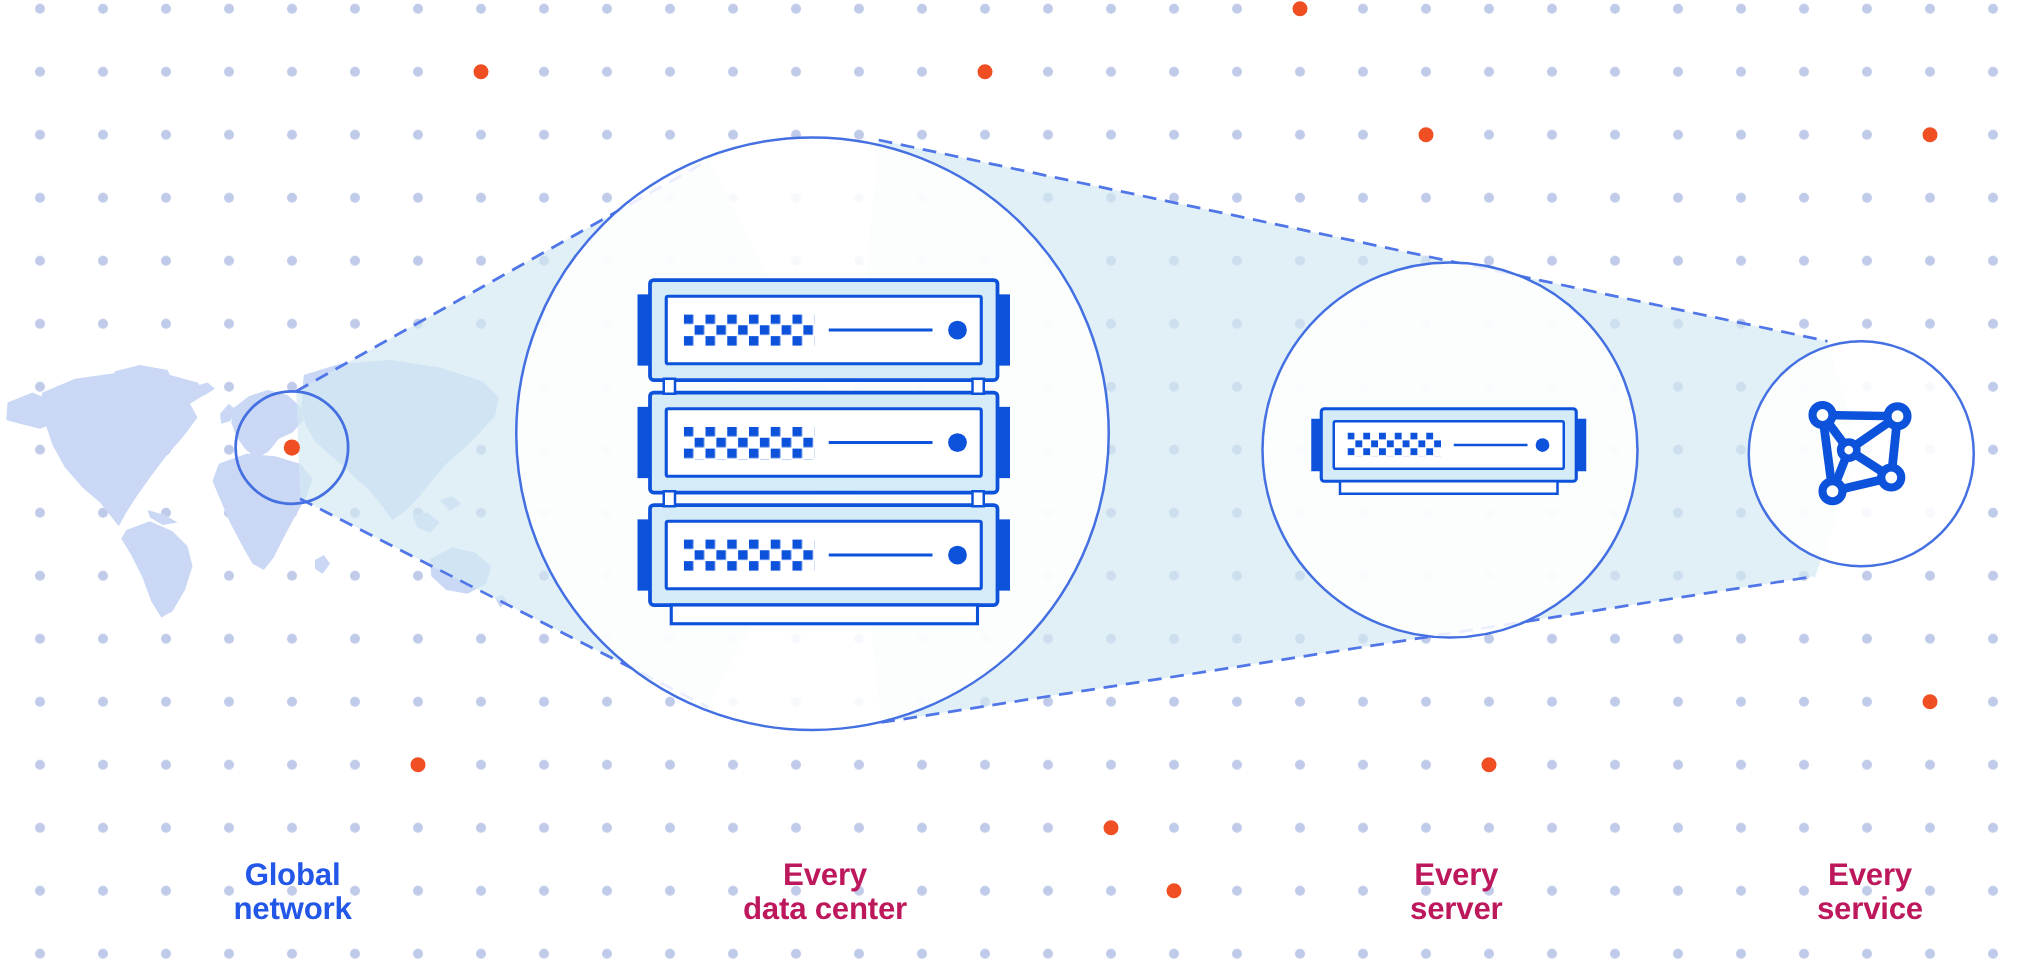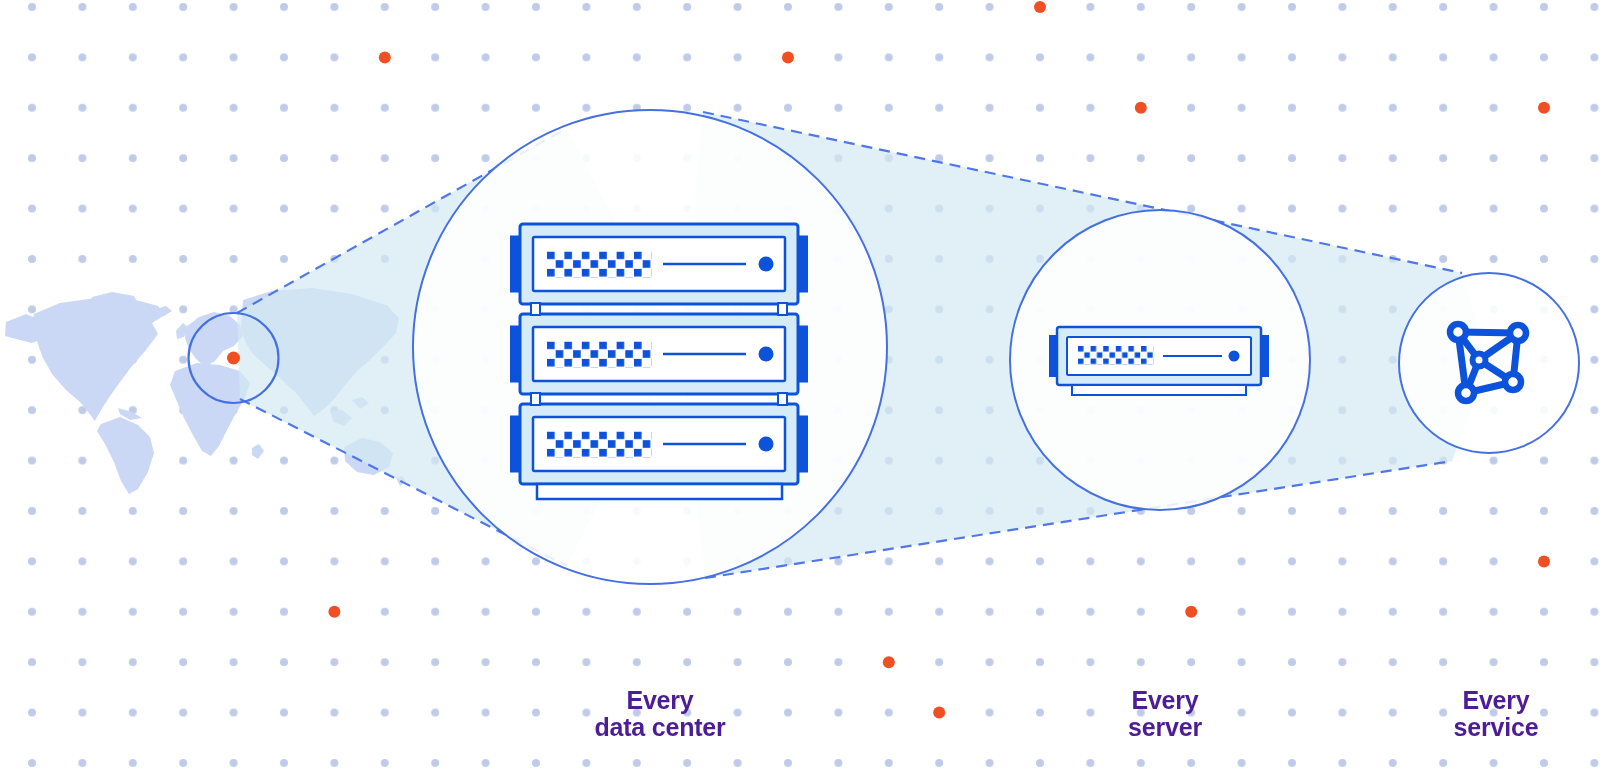--- a/index.html
+++ b/index.html
@@ -1,20 +1,20 @@
 <!DOCTYPE html>
 <html><head>
 <meta charset="utf-8">
 <style>
   html,body{margin:0;padding:0;background:#fff;}
   #stage{position:relative;width:1620px;height:782px;background:#ffffff;overflow:hidden;
          font-family:"Liberation Sans",sans-serif;}
   #scene{position:absolute;left:0;top:0;}
   .caption{position:absolute;width:220px;text-align:center;white-space:pre-line;
-           font:700 25px/27px "Liberation Sans",sans-serif;color:#4c1d95;letter-spacing:-0.2px;}
+           font:700 25px/27px "Liberation Sans",sans-serif;color:#be185d;letter-spacing:-0.2px;}
   .caption.blue{color:#2257e7;}
   #cap-global{left:124px;top:687px;}
   #cap-datacenter{left:550px;top:687px;}
   #cap-server{left:1055px;top:687px;}
   #cap-service{left:1386px;top:687px;}
 </style>
 </head>
 <body>
 
 <div id="stage">
@@ -131,19 +131,21 @@
         <circle cx="1544" cy="107.8" r="6" fill="#f04f23"></circle>
         <circle cx="1544" cy="561.4" r="6" fill="#f04f23"></circle>
         <circle cx="1191.2" cy="611.8" r="6" fill="#f04f23"></circle>
         <circle cx="334.4" cy="611.8" r="6" fill="#f04f23"></circle>
         <circle cx="888.8" cy="662.1999999999999" r="6" fill="#f04f23"></circle>
         <circle cx="939.1999999999999" cy="712.6" r="6" fill="#f04f23"></circle>
       </g>
     <circle id="map-marker" fill="#f04f23" cx="233.5" cy="358" r="6.5"></circle>
   </svg>
 
+  <div id="cap-global" class="caption blue">Global
+network</div>
   <div id="cap-datacenter" class="caption">Every
 data center</div>
   <div id="cap-server" class="caption">Every
 server</div>
   <div id="cap-service" class="caption">Every
 service</div>
 </div>
 
 </body></html>

